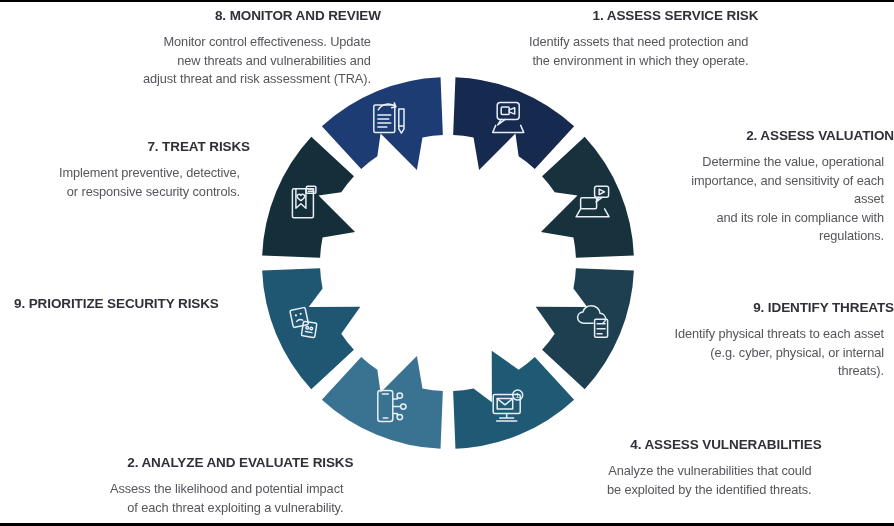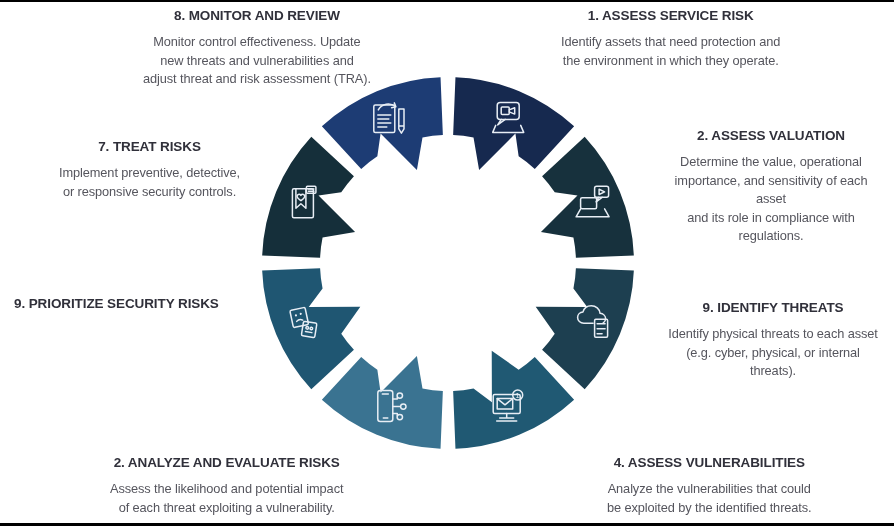--- a/index.html
+++ b/index.html
@@ -4,33 +4,33 @@
 <style>
   html,body{margin:0;padding:0;background:#fff;}
   .page{
     position:relative;width:894px;height:526px;background:#ffffff;
     font-family:"Liberation Sans", sans-serif;overflow:hidden;
   }
   .edge-bar{position:absolute;left:0;width:894px;background:#000;}
   .edge-bar.top{top:0;height:2px;}
   .edge-bar.bottom{bottom:0;height:3px;}
   .donut-wrap{position:absolute;left:238px;top:53px;width:420px;height:420px;}
-  .step-label{position:absolute;text-align:center;}
+  .step-label{position:absolute;text-align:right;}
   .step-label h3{
     margin:0 0 3px 0;font-size:13.5px;font-weight:bold;color:#30303a;
     letter-spacing:-0.1px;white-space:nowrap;
   }
   .step-label p{
     margin:10px;font-size:12.8px;color:#55555d;line-height:1.45;
     white-space:pre-line;letter-spacing:-0.1px;
   }
-  .pos-s1{left:551px;top:8px;}
+  .pos-s1{left:519px;top:8px;}
   .pos-s2{left:648px;top:128px;}
   .pos-s3{left:652px;top:300px;}
-  .pos-s4{left:597px;top:455px;}
+  .pos-s4{left:597px;top:437px;}
   .pos-s5{left:100px;top:455px;}
   .pos-s6{left:14px;top:296px;}
   .pos-s7{left:49px;top:139px;}
   .pos-s8{left:133px;top:8px;}
 </style>
 </head>
 <body>
 
 <div class="page">
   <div class="edge-bar top"></div>

